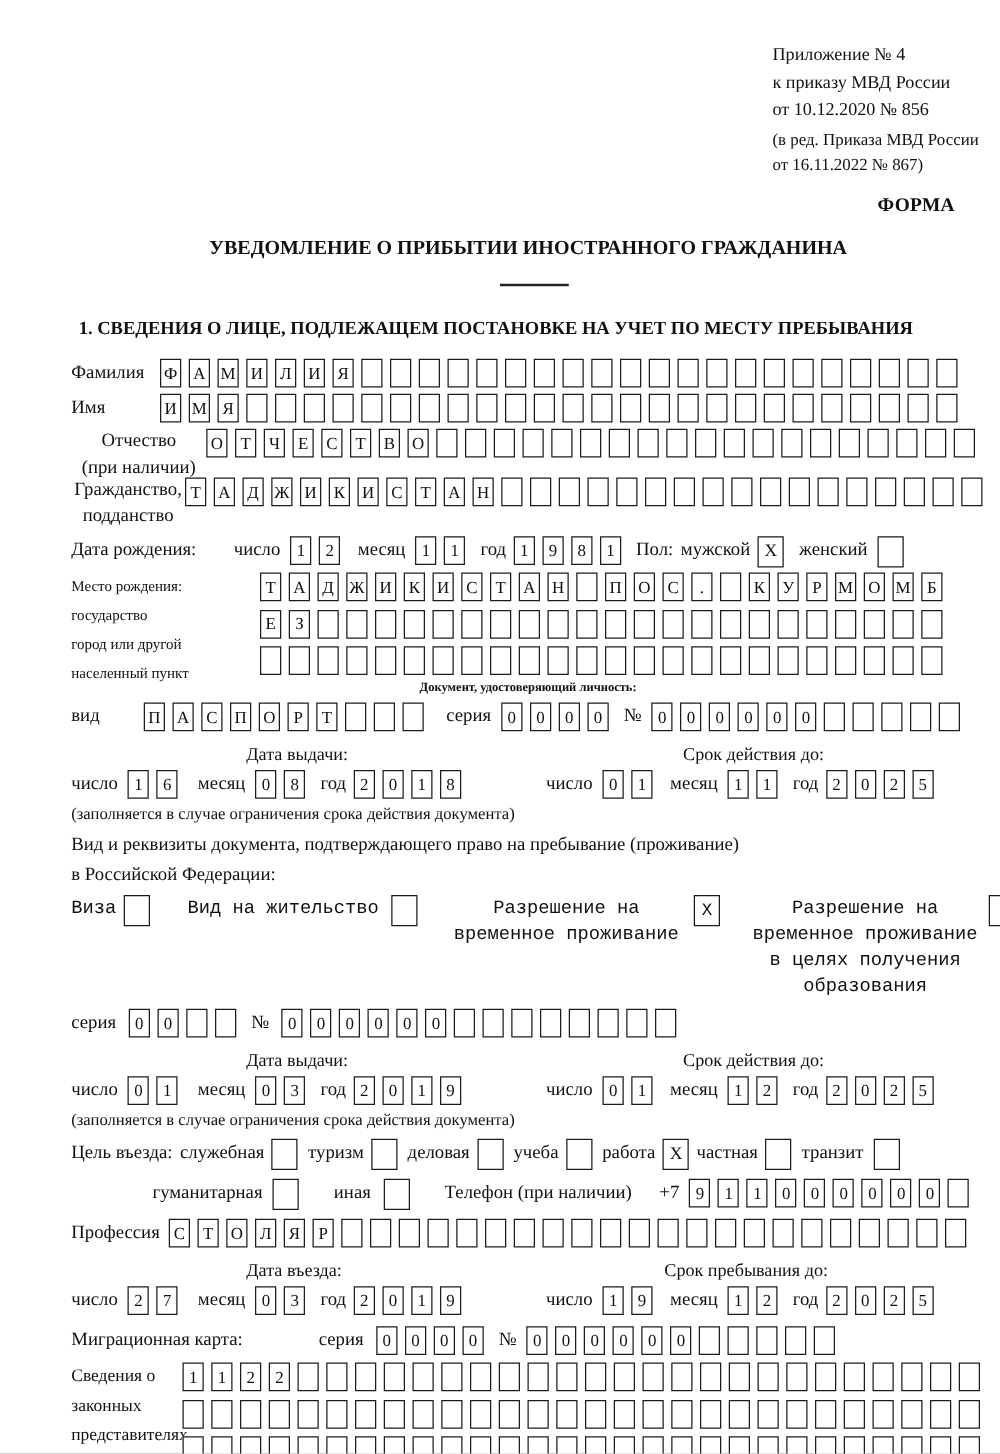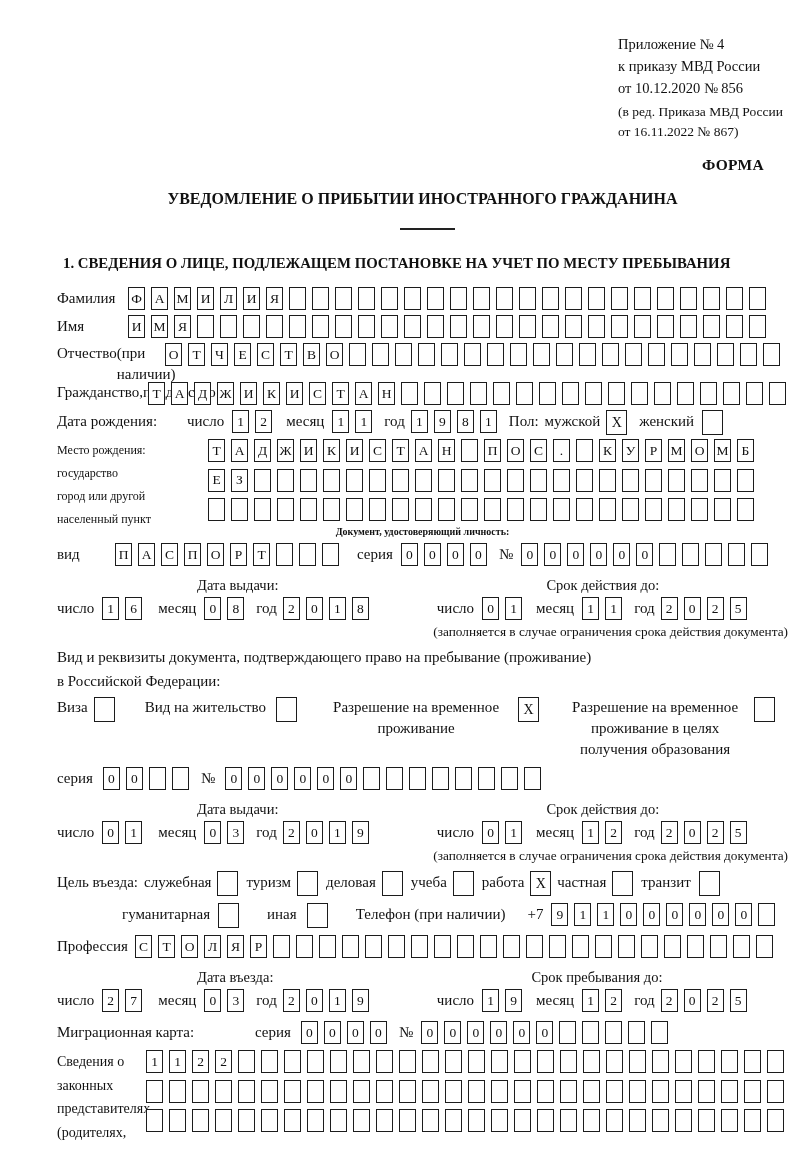--- a/index.html
+++ b/index.html
@@ -6,38 +6,38 @@
   .page{width:800px;height:1163px;background:#fff;color:#111;box-sizing:border-box;
         padding:33px 12px 0 57px;font-family:"Liberation Serif",serif;position:relative;overflow:hidden;}
   .annex{margin-left:561px;font-size:14.5px;line-height:22px;}
   .annex .edition{font-size:13.5px;line-height:20px;margin-top:3px;}
   .forma{text-align:right;padding-right:24px;font-weight:bold;font-size:15.5px;margin-top:14px;letter-spacing:.3px;}
   .title{text-align:center;font-weight:bold;font-size:16px;line-height:26px;margin-top:12px;}
   .blank{display:inline-block;width:55px;height:2px;background:#222;margin-left:10px;vertical-align:baseline;}
   .sec{font-weight:bold;font-size:14.8px;margin-top:17px;margin-left:6px;white-space:nowrap;}
   .row{display:flex;align-items:flex-start;flex-wrap:nowrap;}
   .lbl{font-size:15px;line-height:23px;flex:none;}
-  .lbl2{flex:none;font-size:15px;line-height:21px;display:flex;flex-direction:row;}
+  .lbl2{flex:none;font-size:15px;line-height:21px;display:flex;flex-direction:column;text-align:center;}
   .sub{font-size:15px;}
   .cells{display:inline-flex;flex:none;}
   .cell{display:inline-flex;align-items:center;justify-content:center;flex:none;box-sizing:border-box;
         width:17px;height:23px;border:1.7px solid #1c1c1c;margin-right:6px;font-size:13.5px;
         font-family:"Liberation Serif",serif;background:#fff;}
   .cb{display:inline-flex;align-items:center;justify-content:center;flex:none;box-sizing:border-box;
       width:21px;height:25px;border:1.7px solid #1c1c1c;font-size:14px;background:#fff;margin-top:0;}
   .dl{font-size:15px;line-height:23px;flex:none;}
   .w71{width:71px}.w110{width:108px}.w91{width:91px}.w78{width:78px}.w160{width:160px}.w58{width:58px}.w130{width:130px}
   .ml6{margin-left:6px}.ml8{margin-left:8px}.ml10{margin-left:10px}.ml12{margin-left:12px}.ml25{margin-left:25px}.ml30{margin-left:30px}.ml65{margin-left:65px}
   .mr6{margin-right:6px}.mr8{margin-right:8px}.mr10{margin-right:10px}
   .doc-head{text-align:center;font-weight:bold;font-size:10px;margin-top:-9px;line-height:19px;}
   .dhead{display:flex;font-size:14.5px;line-height:18px;margin-top:10px;}
   .drow{margin-top:3px;align-items:flex-start;}
-  .note{font-size:13.3px;text-align:right;margin-top:3px;line-height:17px;}
+  .note{font-size:13.3px;text-align:left;margin-top:3px;line-height:17px;}
   .intro{font-size:15px;line-height:24px;}
-  .opts{margin-top:4px;}
+  .opts{margin-top:4px;font-family:Liberation Mono, monospace;}
   .opt{display:inline-flex;align-items:flex-start;flex:none;}
   .olbl{font-size:15px;line-height:21px;flex:none;}
   .olbl.c{text-align:center;}
   .plc-lbl{flex:none;width:151px;font-size:12px;line-height:23px;display:flex;flex-direction:column;}
   .plc-cells .cells{display:flex;margin-bottom:6.5px;}
   .rep-lbl{flex:none;width:89px;font-size:14px;line-height:23.5px;display:flex;flex-direction:column;white-space:nowrap;}
   .rep-cells .cells{display:flex;margin-bottom:6.5px;}
 </style>
 </head>
 <body>

